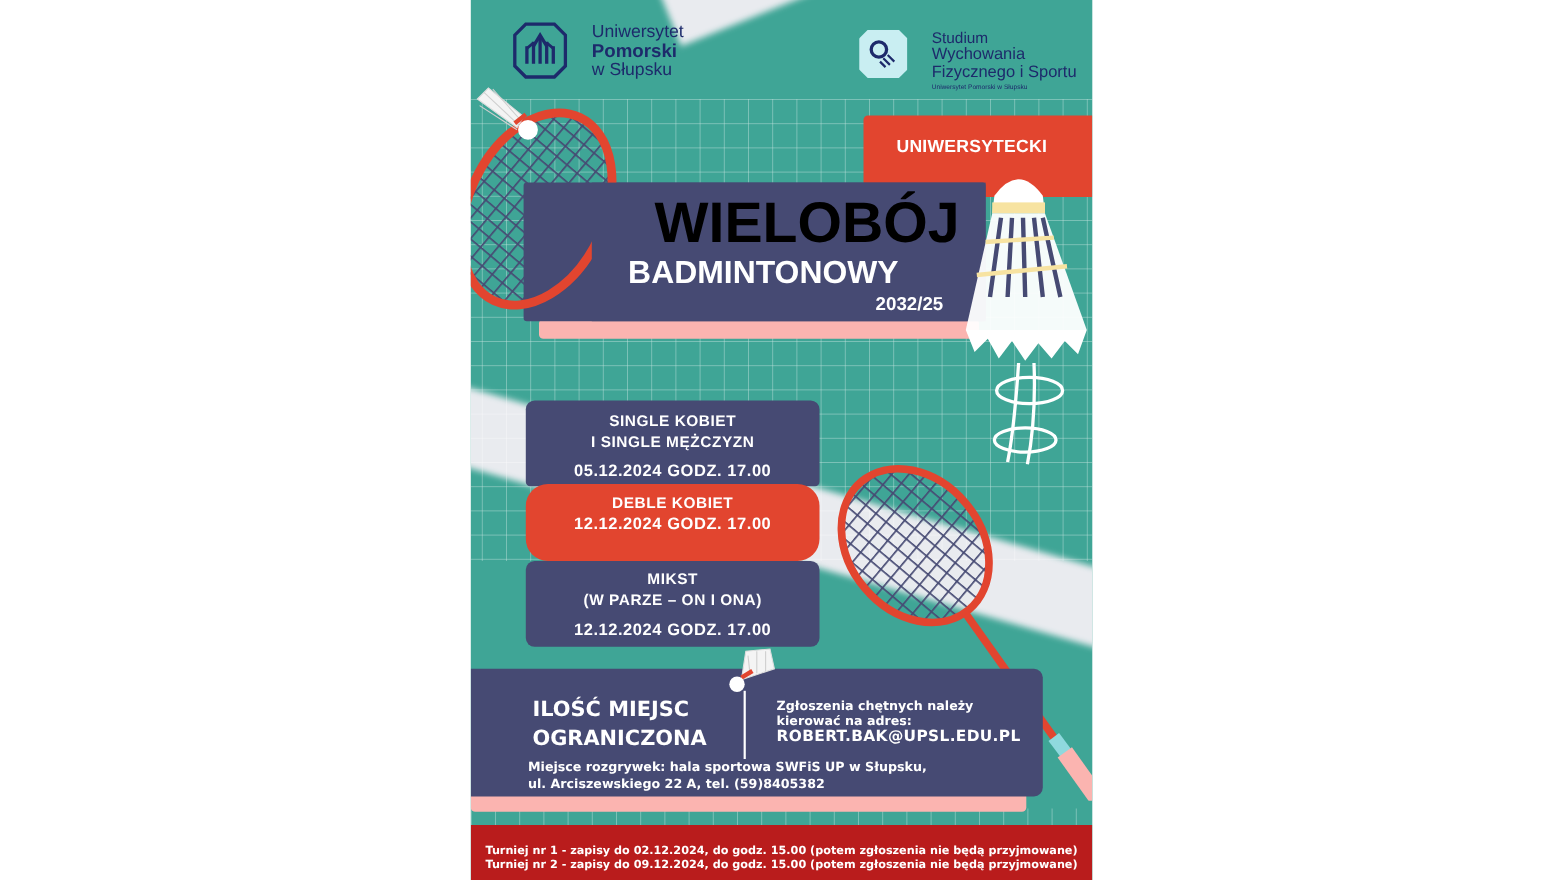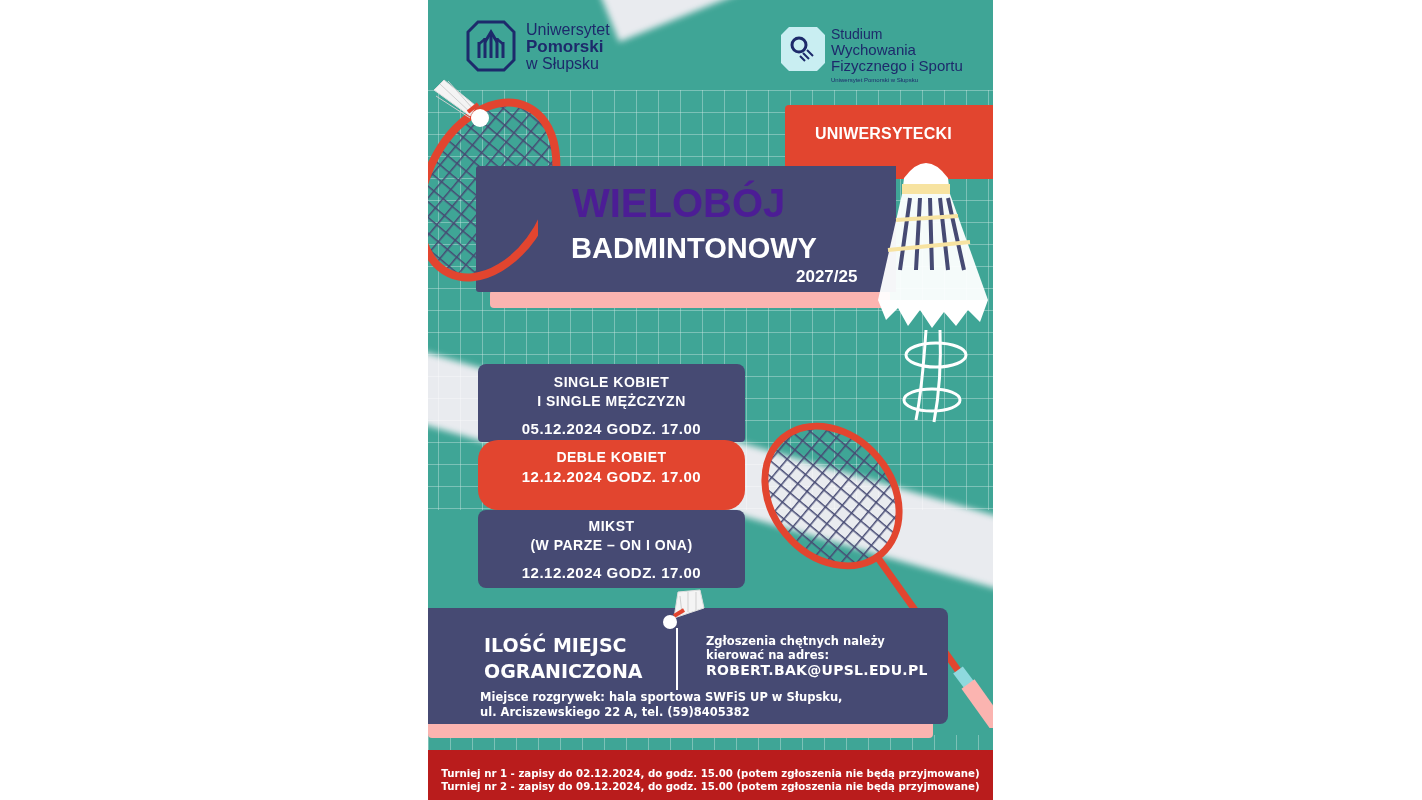--- a/index.html
+++ b/index.html
@@ -15,42 +15,42 @@
   .grid { position:absolute; left:0; top:90px; width:565px; height:420px;
           background-image:
             linear-gradient(rgba(255,255,255,0.45) 1px, transparent 1px),
             linear-gradient(90deg, rgba(255,255,255,0.45) 1px, transparent 1px);
           background-size:22px 22px; background-position:10px 0; opacity:0.7; }
   .grid2 { position:absolute; left:0; top:735px; width:565px; height:20px;
            background-image:linear-gradient(90deg, rgba(255,255,255,0.45) 1px, transparent 1px);
            background-size:22px 22px; opacity:0.7; }
 
   
-  .logo-up { position:absolute; left:38px; top:20px; display:flex; align-items:center; gap:10px; }
+  .logo-up { position:absolute; left:38px; top:20px; display:flex; align-items:center; gap:22px; }
   .logo-up .mark { width:50px; height:52px; }
   .logo-up .txt { color:#1d2a6b; line-height:17px; font-family:"Liberation Sans", sans-serif; }
   .logo-up .t1 { font-size:16px; }
   .logo-up .t2 { font-size:17px; font-weight:bold; }
   .logo-up .t3 { font-size:16px; }
-  .logo-sw { position:absolute; left:353px; top:27px; display:flex; gap:6px; }
+  .logo-sw { position:absolute; left:353px; top:27px; display:flex; gap:22px; }
   .logo-sw .mark { width:44px; height:44px; background:#c9eef2; border-radius:8px;
                    clip-path:polygon(18% 0,82% 0,100% 18%,100% 82%,82% 100%,18% 100%,0 82%,0 18%); }
   .logo-sw .txt { color:#1d2a6b; font-family:"Liberation Sans", sans-serif; }
   .logo-sw .t1 { font-size:14px; line-height:15px; }
   .logo-sw .t2 { font-size:15px; font-weight:normal; line-height:16px; }
   .logo-sw .t3 { font-size:6px; line-height:10px; margin-top:1px; }
 
   
   .tag-red { position:absolute; left:357px; top:105px; width:208px; height:74px; background:#e2452f;
              border-radius:4px 0 0 0; }
   .tag-red span { position:absolute; left:30px; top:20px; color:#fff; font-weight:bold; font-size:16px;
                   font-family:"Liberation Sans", sans-serif; letter-spacing:0.2px; }
   .pink-bar1 { position:absolute; left:62px; top:290px; width:400px; height:18px; background:#fbb4b0; border-radius:4px; }
   .title-box { position:absolute; left:48px; top:166px; width:420px; height:126px; background:#464a73; border-radius:3px; }
-  .title-1 { position:absolute; left:144px; top:175px; color:#4c1d95; font-weight:bold; font-size:40px;
+  .title-1 { position:absolute; left:167px; top:175px; color:#000000; font-weight:bold; font-size:52px;
              font-family:"Liberation Sans", sans-serif; letter-spacing:0px; line-height:56px; }
   .title-2 { position:absolute; left:143px; top:231px; color:#fff; font-weight:bold; font-size:29px;
              font-family:"Liberation Sans", sans-serif; line-height:34px; }
   .title-3 { position:absolute; left:368px; top:267px; color:#fff; font-weight:bold; font-size:17px;
              font-family:"Liberation Sans", sans-serif; }
 
   
   .sched { position:absolute; left:50px; width:267px; color:#fff; font-weight:bold; text-align:center;
            font-family:"Liberation Sans", sans-serif; font-size:14px; letter-spacing:0.5px;border-radius:20px; }
   .sched.a { top:364px; height:78px; background:#464a73; border-radius:8px 8px 4px 4px; }
@@ -143,21 +143,21 @@
 
   <svg class="abs" style="left:2px;top:76px;" width="70" height="60" viewBox="0 0 70 60">
     <path d="M4 14 L40 40 L46 30 L14 4 Z" fill="#f4f4f4" stroke="#ddd"></path>
     <path d="M10 8 L42 38 M18 5 L44 34 M6 20 L40 42" stroke="#cfcfcf"></path>
     <path d="M38 36 L48 28" stroke="#e2452f" stroke-width="4"></path>
     <circle cx="50" cy="42" r="9" fill="#ffffff"></circle>
   </svg>
 
   <div class="title-1">WIELOBÓJ</div>
   <div class="title-2">BADMINTONOWY</div>
-  <div class="title-3">2027/25</div>
+  <div class="title-3">2032/25</div>
 
   <svg class="abs" style="left:448px;top:150px;" width="117" height="280" viewBox="0 0 117 280">
     <path d="M28 28 Q50 -2 72 28 L74 44 L26 44 Z" fill="#ffffff"></path>
     <rect x="26" y="34" width="48" height="10" fill="#f7e3a1"></rect>
     <path d="M26 44 L2 150 L112 150 L74 44 Z" fill="#ffffff" opacity="0.95"></path>
     <path d="M34 48 L24 120 M44 48 L40 120 M54 48 L56 120 M64 48 L72 120 M72 48 L88 120" stroke="#464a73" stroke-width="4"></path>
     <path d="M20 70 L82 66 M12 100 L94 92" stroke="#f7e3a1" stroke-width="4"></path>
     <path d="M2 150 L10 170 L22 158 L32 176 L44 160 L56 178 L68 162 L80 176 L92 160 L104 172 L112 150 Z" fill="#ffffff"></path>
     <path d="M50 180 Q46 240 40 270 M64 180 Q66 230 58 272" stroke="#ffffff" stroke-width="3" fill="none"></path>
     <ellipse cx="60" cy="205" rx="30" ry="12" fill="none" stroke="#ffffff" stroke-width="3"></ellipse>

